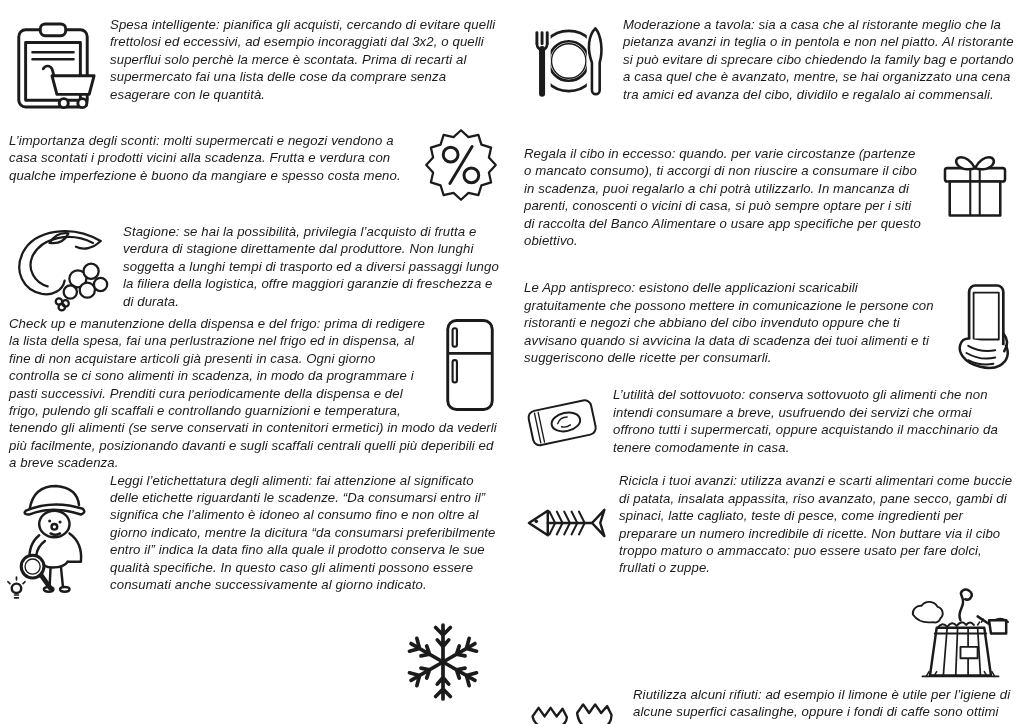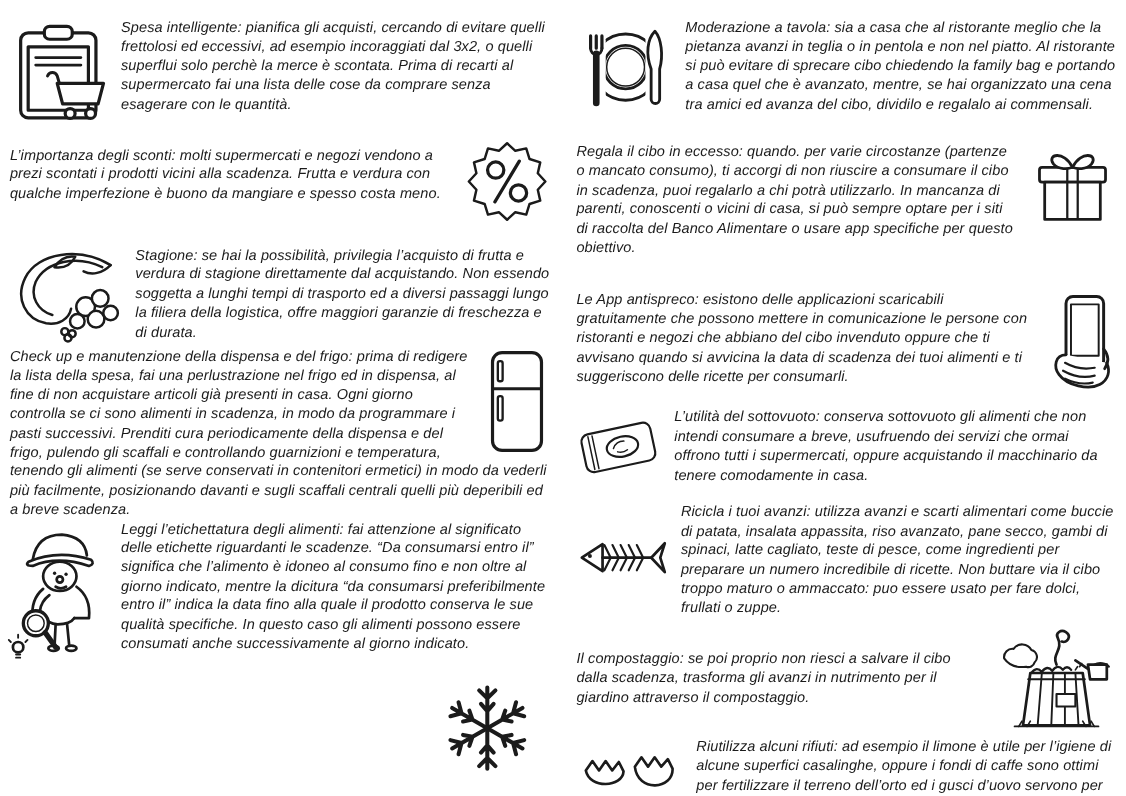--- a/index.html
+++ b/index.html
@@ -28,21 +28,21 @@
   .i-snow{width:82px;height:94px;margin-top:-18px;margin-right:16px;}
   .i-plate{width:86px;height:88px;}
   .i-gift{width:80px;height:79px;}
   .i-vac{width:76px;height:70px;}
   .i-hand{width:63px;height:92px;}
   .i-fish{width:82px;height:76px;margin-top:13px;}
   .i-comp{width:110px;height:100px;margin-top:-22px;}
   .i-egg{width:96px;height:60px;margin-top:3px;}
   .lt1{margin-bottom:15px}.lt2{margin-bottom:19px}.lt3{margin-bottom:0}
   .lt4{}.lt5{margin-bottom:22px}.lt6{margin-bottom:0}
-  .rt1{margin-bottom:22px}.rt2{margin-bottom:30px}.rt3{margin-bottom:13px}
+  .rt1{margin-bottom:38px}.rt2{margin-bottom:30px}.rt3{margin-bottom:13px}
   .rt4{margin-bottom:12px}.rt5{margin-bottom:29px}.rt6{margin-bottom:0}.rt7{margin-bottom:0}
 </style>
 </head>
 <body>
 
 <div class="page">
 
   <div class="col">
 
     <div class="tip lt1">
@@ -63,41 +63,41 @@
 
     <div class="tip lt2">
       <span class="icon fr i-pct">
         <svg viewBox="0 0 100 100" fill="none" stroke="#1b1b1b" stroke-width="3" stroke-linejoin="round">
           <polygon points="97,50 87.7,60.1 90.7,73.5 77.6,77.6 73.5,90.7 60.1,87.7 50,97 39.9,87.7 26.5,90.7 22.4,77.6 9.3,73.5 12.3,60.1 3,50 12.3,39.9 9.3,26.5 22.4,22.4 26.5,9.3 39.9,12.3 50,3 60.1,12.3 73.5,9.3 77.6,22.4 90.7,26.5 87.7,39.9" fill="#fff"></polygon>
           <circle cx="36" cy="36" r="10" stroke-width="4"></circle>
           <circle cx="64" cy="64" r="10" stroke-width="4"></circle>
           <path d="M65,25 L35,75" stroke-width="4" stroke-linecap="round"></path>
         </svg>
       </span>
-      <p class="txt">L’importanza degli sconti: molti supermercati e negozi vendono a prezi scontati i prodotti vicini alla scadenza. Frutta e verdura con qualche imperfezione è buono da mangiare e spesso costa meno.</p>
+      <p class="txt">L’importanza degli sconti: molti supermercati e negozi vendono a casa scontati i prodotti vicini alla scadenza. Frutta e verdura con qualche imperfezione è buono da mangiare e spesso costa meno.</p>
     </div>
 
     <div class="tip lt3">
       <span class="icon fl i-corn">
         <svg viewBox="0 0 110 95" fill="none" stroke="#1b1b1b" stroke-width="2.4" stroke-linejoin="round" stroke-linecap="round">
           <path d="M100,20 C70,2 30,8 18,32 C8,52 18,72 38,76 C50,78 60,72 62,62"></path>
           <path d="M100,20 C92,28 82,30 74,26"></path>
           <path d="M92,22 C68,10 38,16 28,36 C22,50 30,64 44,68"></path>
           <path d="M46,22 q8,-12 20,-10 q-6,12 -20,10 Z"></path>
           <circle cx="76" cy="60" r="9" fill="#fff"></circle>
           <circle cx="90" cy="52" r="8" fill="#fff"></circle>
           <circle cx="86" cy="72" r="8" fill="#fff"></circle>
           <circle cx="100" cy="66" r="7" fill="#fff"></circle>
           <circle cx="68" cy="74" r="7" fill="#fff"></circle>
           <circle cx="56" cy="84" r="3.4"></circle>
             <circle cx="63" cy="86" r="3.4"></circle>
             <circle cx="59" cy="90" r="3.4"></circle>
         </svg>
       </span>
-      <p class="txt">Stagione: se hai la possibilità, privilegia l’acquisto di frutta e verdura di stagione direttamente dal acquistando. Non essendo soggetta a lunghi tempi di trasporto ed a diversi passaggi lungo la filiera della logistica, offre maggiori garanzie di freschezza e di durata.</p>
+      <p class="txt">Stagione: se hai la possibilità, privilegia l’acquisto di frutta e verdura di stagione direttamente dal produttore. Non lunghi soggetta a lunghi tempi di trasporto ed a diversi passaggi lungo la filiera della logistica, offre maggiori garanzie di freschezza e di durata.</p>
     </div>
 
     <div class="tip lt4">
       <span class="icon fr i-fridge">
         <svg viewBox="0 0 62 100" fill="none" stroke="#1b1b1b" stroke-width="3" stroke-linejoin="round">
           <rect x="8" y="4" width="46" height="92" rx="9" fill="#fff"></rect>
           <path d="M8,38 H54"></path>
           <rect x="13" y="12" width="4.5" height="19" rx="2" stroke-width="2.2"></rect>
           <rect x="13" y="45" width="4.5" height="23" rx="2" stroke-width="2.2"></rect>
         </svg>
@@ -234,21 +234,20 @@
           <path d="M94,38 a9,6 0 0 1 14,2" stroke-width="2"></path>
           <path d="M78,40 l-2,3 M82,37 l-2,3" stroke-width="1.6"></path>
           <path d="M33,46 L83,46 L90,96 L26,96 Z" fill="#fff"></path>
           <path d="M31,52 h54" stroke-width="2"></path>
           <path d="M44,46 L40,96 M55,46 L53,96 M66,46 L66,96 M76,46 L79,96" stroke-width="1.8"></path>
           <rect x="58" y="66" width="18" height="12" stroke-width="2" fill="#fff"></rect>
           <path d="M18,97 h80" stroke-width="1.8"></path>
           <path d="M22,97 l3,-5 M30,97 l3,-5 M86,97 l-3,-5 M94,97 l-3,-5" stroke-width="1.6"></path>
         </svg>
       </span>
-      <p class="txt">Il compostaggio: se poi proprio non riesci a salvare il cibo dalla scadenza, trasforma gli avanzi in nutrimento per il giardino attraverso il compostaggio.</p>
     </div>
 
     <div class="tip rt7">
       <span class="icon fl i-egg">
         <svg viewBox="0 0 110 70" fill="none" stroke="#1b1b1b" stroke-width="2.8" stroke-linejoin="round" stroke-linecap="round">
           <path d="M9,32 L16,22 L23,32 L30,22 L37,32 L44,23 L49,33 C48,50 13,52 9,32 Z" fill="#fff"></path>
           <path d="M61,28 L68,18 L75,28 L82,18 L89,28 L96,20 L101,30 C102,52 64,56 61,28 Z" fill="#fff"></path>
         </svg>
       </span>
       <p class="txt">Riutilizza alcuni rifiuti: ad esempio il limone è utile per l’igiene di alcune superfici casalinghe, oppure i fondi di caffe sono ottimi per fertilizzare il terreno dell’orto ed i gusci d’uovo servono per allontanare le lumache.</p>

